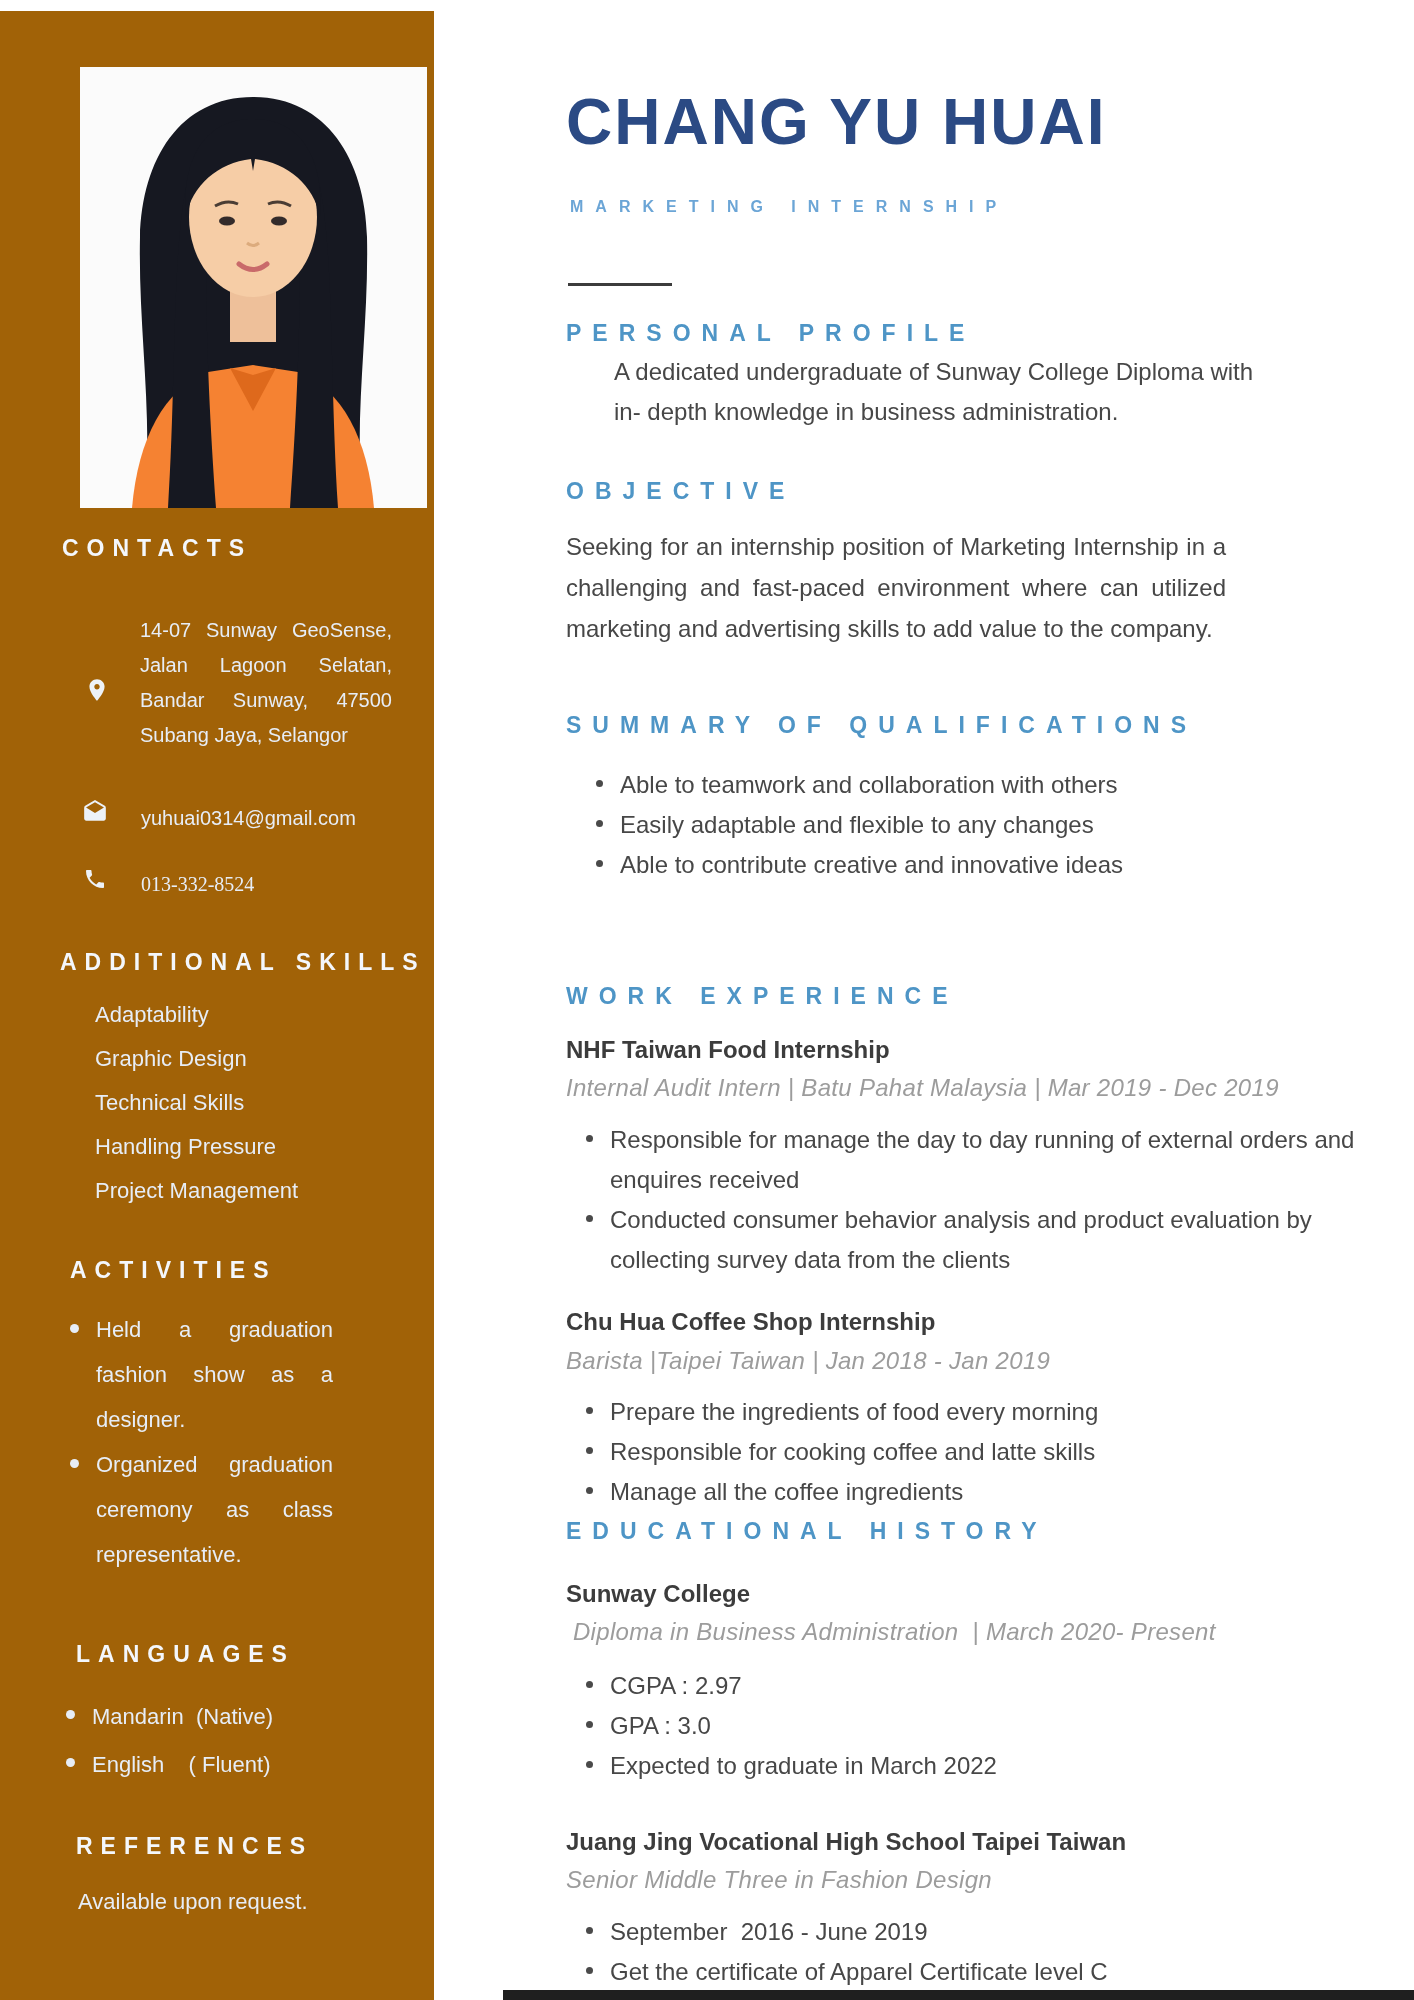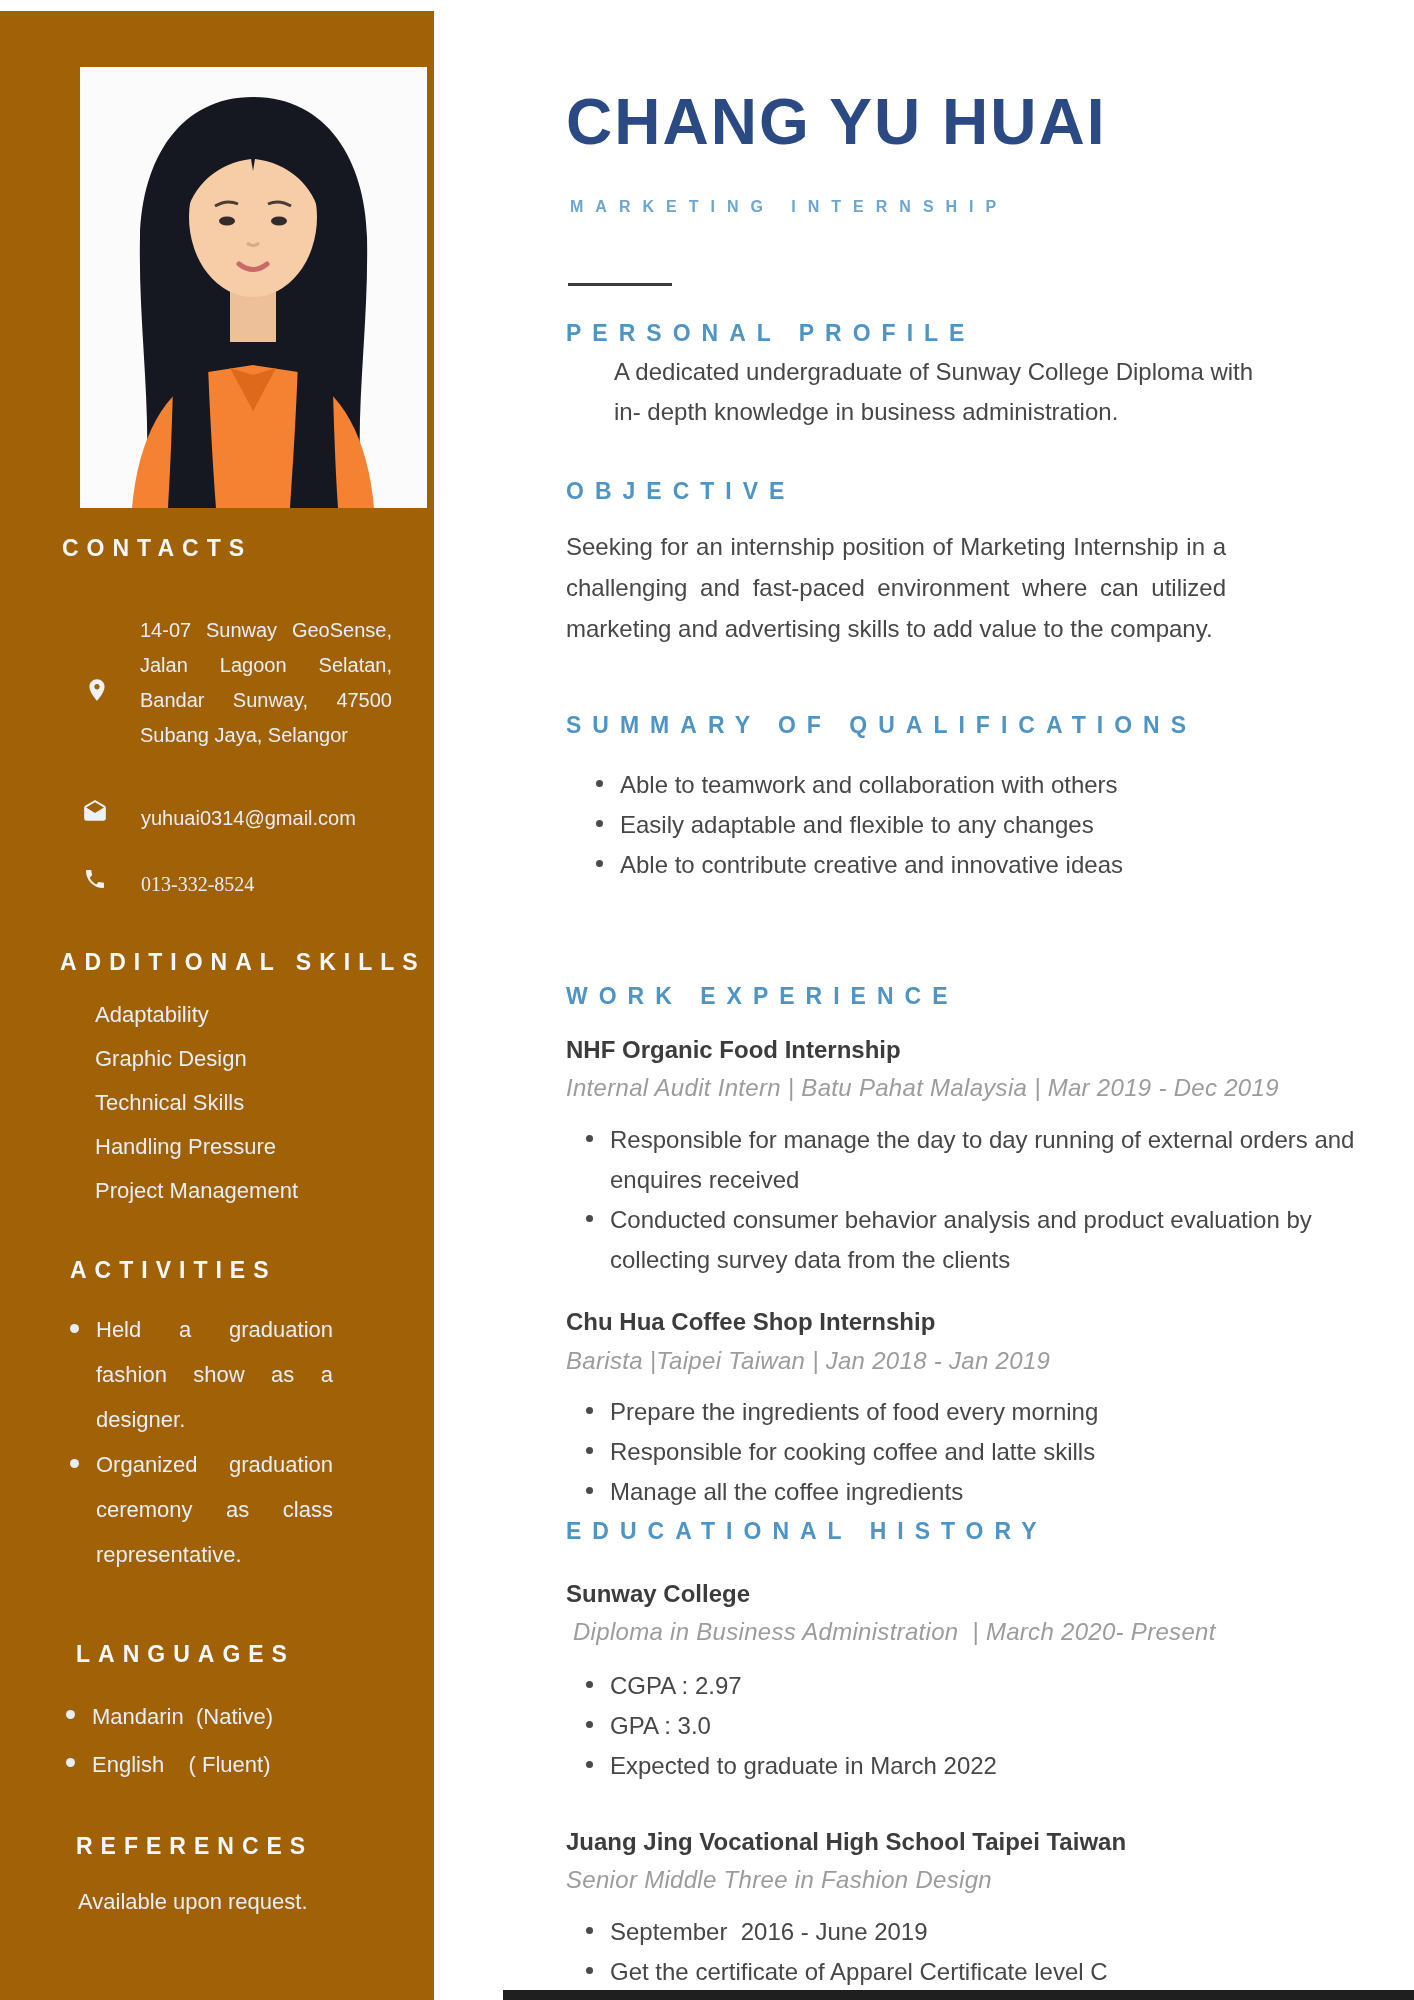--- a/index.html
+++ b/index.html
@@ -120,21 +120,21 @@
 
   <div class="abs main-h" style="left:566px;top:712px;">SUMMARY OF QUALIFICATIONS</div>
   <ul class="abs blts" style="left:588px;top:765px;width:652px;">
       <li>Able to teamwork and collaboration with others</li>
       <li>Easily adaptable and flexible to any changes</li>
       <li>Able to contribute creative and innovative ideas</li>
     </ul>
 
   <div class="abs main-h" style="left:566px;top:983px;">WORK EXPERIENCE</div>
 
-  <div class="abs job-title" style="left:566px;top:1036px;">NHF Organic Food Internship</div>
+  <div class="abs job-title" style="left:566px;top:1036px;">NHF Taiwan Food Internship</div>
   <div class="abs meta" style="left:566px;top:1074px;">Internal Audit Intern | Batu Pahat Malaysia | Mar 2019 - Dec 2019</div>
   <ul class="abs blts" style="left:578px;top:1120px;width:822px;">
       <li>Responsible for manage the day to day running of external orders and enquires received</li>
       <li>Conducted consumer behavior analysis and product evaluation by collecting survey data from the clients</li>
     </ul>
 
   <div class="abs job-title" style="left:566px;top:1308px;">Chu Hua Coffee Shop Internship</div>
   <div class="abs meta" style="left:566px;top:1347px;">Barista |Taipei Taiwan | Jan 2018 - Jan 2019</div>
   <ul class="abs blts" style="left:578px;top:1392px;width:822px;">
       <li>Prepare the ingredients of food every morning</li>

